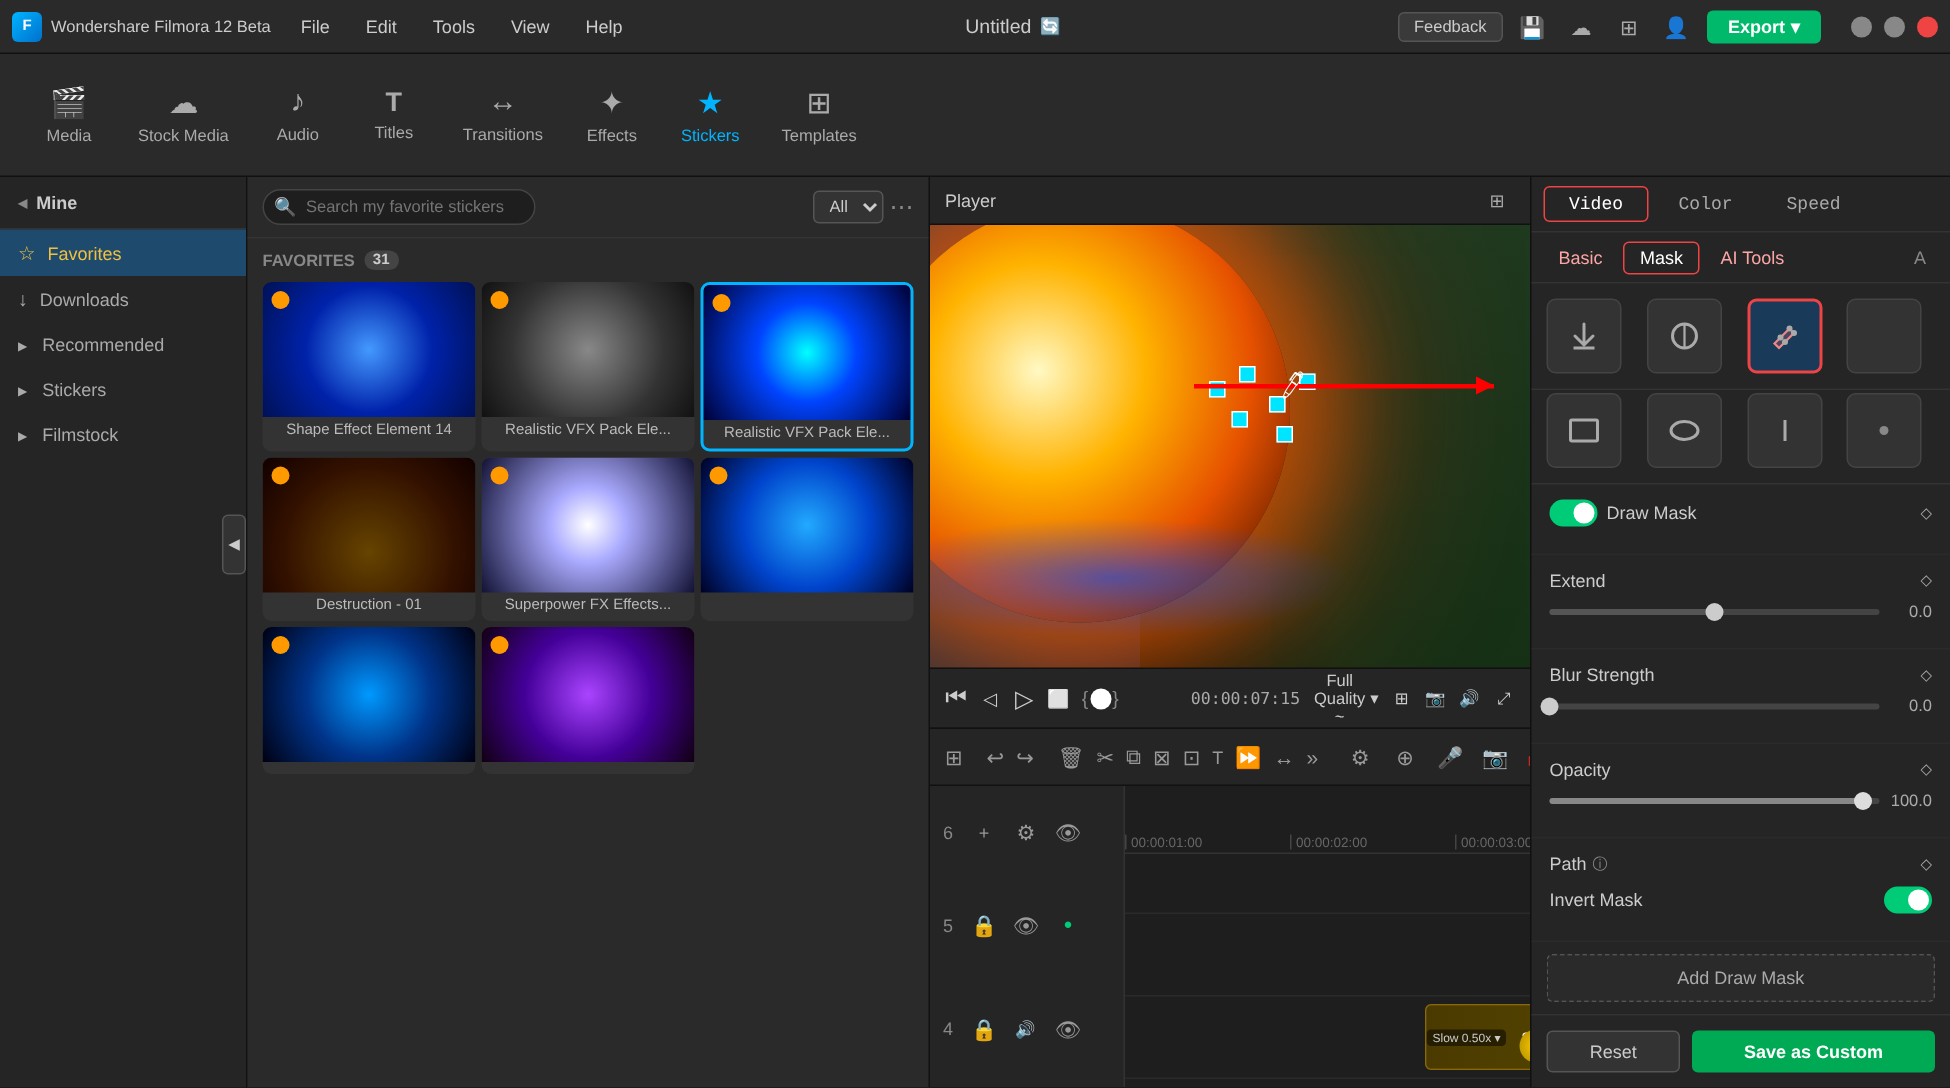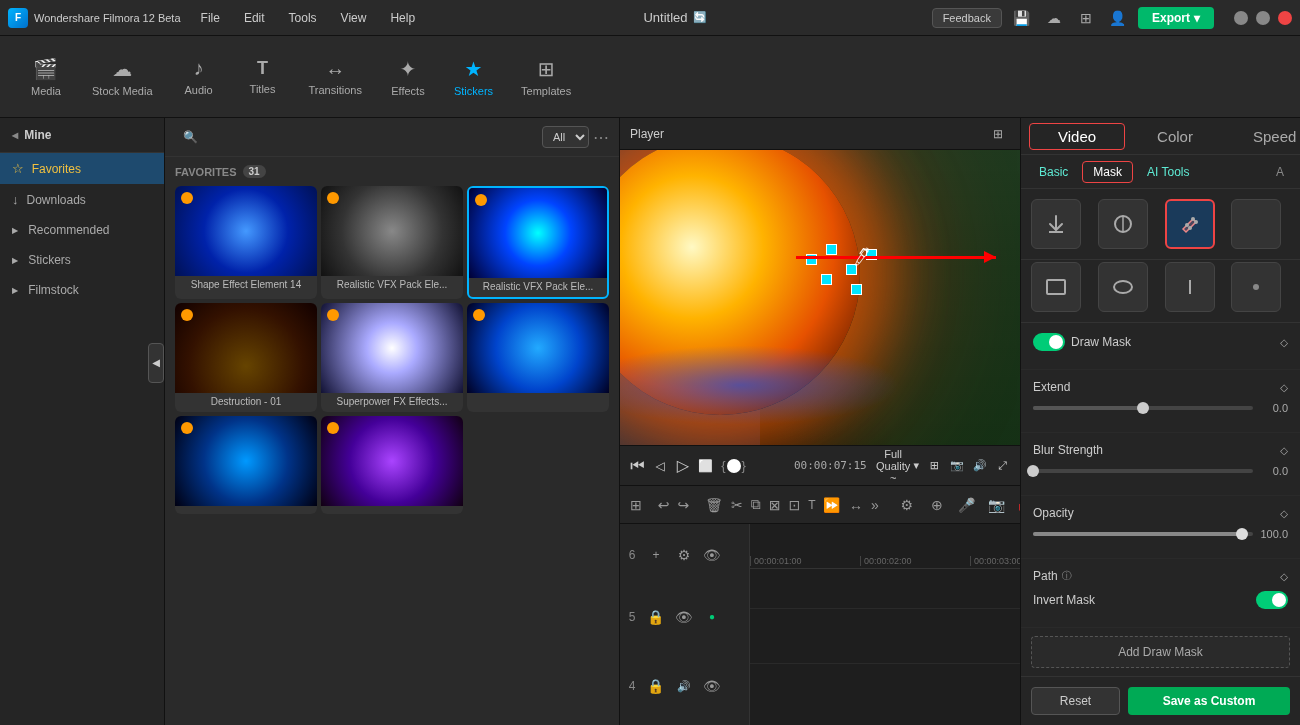--- a/index.html
+++ b/index.html
@@ -460,44 +460,45 @@
     }
     .right-tabs {
       display: flex;
       align-items: center;
       border-bottom: 1px solid #333;
       height: 38px;
       padding: 0 8px;
       gap: 4px;
     }
     .right-tab {
-      padding: 4px 28px;
-      font-size: 15px;
+      padding: 4px 16px;
+      font-size: 12px;
       cursor: pointer;
       color: #aaa;
       border-radius: 4px;
+      font-family: Liberation Mono, monospace;
     }
     .right-tab.video-active {
       background: transparent;
       border: 1px solid #e44;
       color: #fff;
     }
     .right-sub-tabs {
       display: flex;
       align-items: center;
       border-bottom: 1px solid #333;
       height: 34px;
       padding: 0 8px;
       gap: 4px;
     }
     .right-sub-tab {
       padding: 3px 10px;
       font-size: 12px;
       cursor: pointer;
-      color: #5eead4;
+      color: #fca5a5;
       border-radius: 4px;
     }
     .right-sub-tab.active {
       border: 1px solid #e44;
       color: #fff;
     }
     .right-last-tab {
       margin-left: auto;
       color: #888;
       font-size: 12px;
@@ -950,20 +951,21 @@
     <div class="left-panel-item">
       <span class="item-arrow">▶</span>
       <span>Filmstock</span>
     </div>
   </div>
 
   <div class="stickers-panel">
     <div class="stickers-search">
       <div class="search-icon-wrap">
         <span class="search-icon-inner">🔍</span>
+        <input type="text" placeholder="Search my favorite stickers" style="">
       </div>
       <div class="stickers-filter">
         <select class="filter-select">
           <option>All</option>
         </select>
         <button class="more-btn">⋯</button>
       </div>
     </div>
     <div class="stickers-section-title">
       <span>FAVORITES</span>
@@ -1142,20 +1144,31 @@
             
             
             
             
           </div>
 
           <div class="tl-track-row tl-track-row-tall">
             
           </div>
 
+          <div class="tl-track-row tl-track-row-tall">
+            <div class="tl-clip tl-clip-gold" style="left:200px; width:170px; height:44px; top:5px;">
+              <div class="tl-speed-badge">Slow 0.50x ▾</div>
+              <div class="tl-clip-label">Shape Effect Elemen...</div>
+
+              <div style="display:flex; gap:2px; padding:2px; position:absolute; bottom:2px; left:60px;">
+                <div style="width:22px; height:22px; background: radial-gradient(circle, #ffcc00, #aa8800); border-radius:50%;"></div>
+              </div>
+            </div>
+
+          </div>
         </div>
       </div>
     </div>
   </div>
 
   <div class="right-panel">
     <div class="right-tabs">
       <div class="right-tab video-active">
         <span>Video</span>
       </div>

